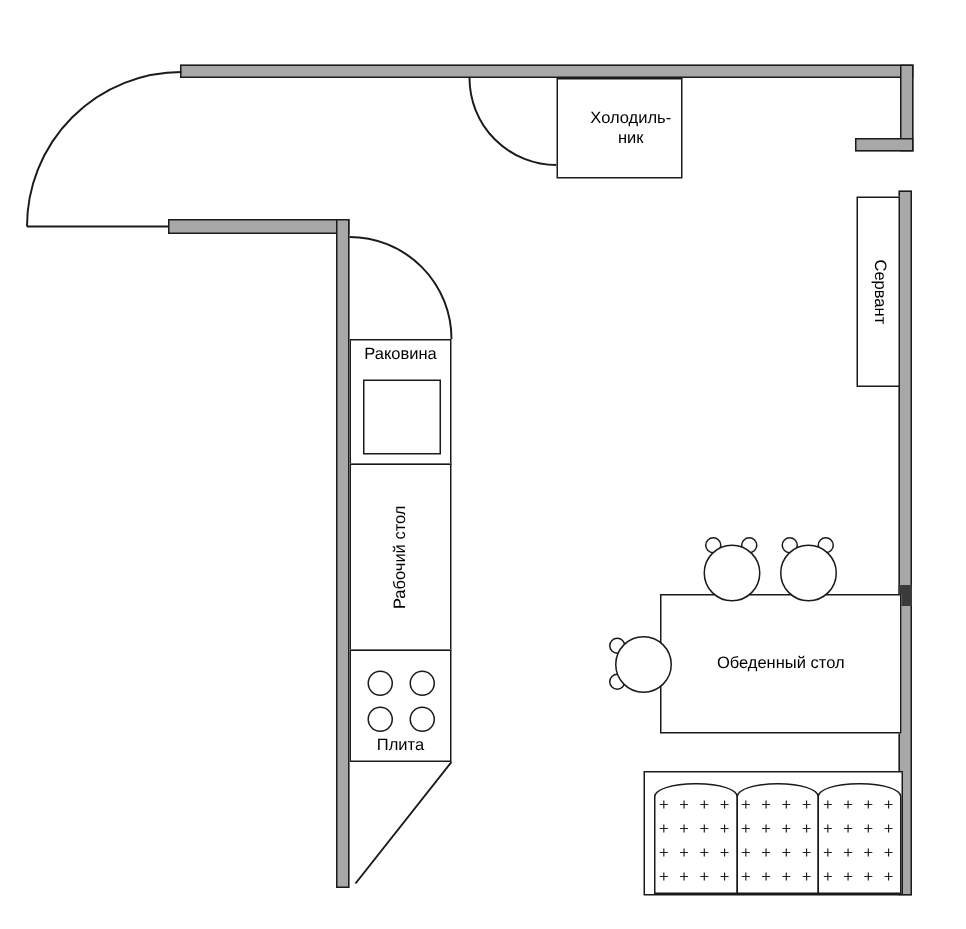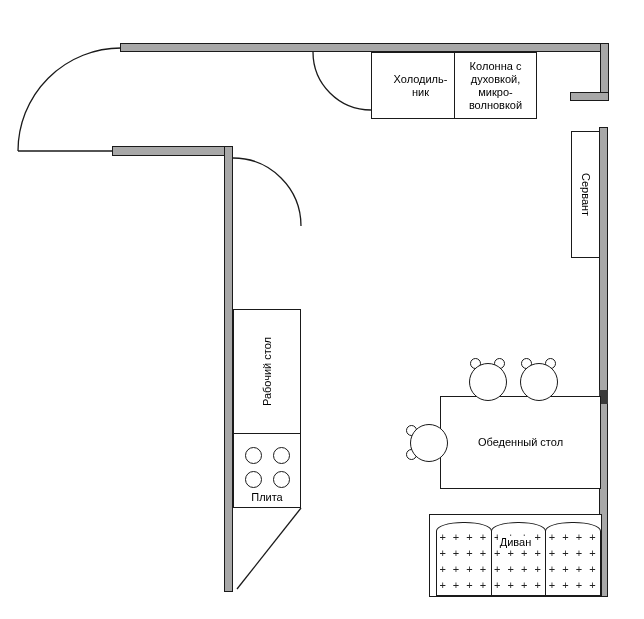--- a/index.html
+++ b/index.html
@@ -54,31 +54,29 @@
     <path d="M 18 151 L 112 151" fill="none" stroke="#1a1a1a" stroke-width="1.3"></path>
     <path d="M 233 158 A 68 68 0 0 1 301 226" fill="none" stroke="#1a1a1a" stroke-width="1.3"></path>
     <path d="M 313 52 A 58 58 0 0 0 371 110" fill="none" stroke="#1a1a1a" stroke-width="1.3"></path>
     <path d="M 301 508 L 237 589" fill="none" stroke="#1a1a1a" stroke-width="1.3"></path>
   </svg>
 
   <div class="box center" style="left:371px; top:52px; width:84px; height:67px;padding-left:15px;">
     <div class="box-label">Холодиль-
 ник</div>
   </div>
-  <div class="box center" style="left:454px; top:52px; width:83px; height:67px;">
-    <div class="box-label">Колонна с
-духовкой,
-микро-
-волновкой</div>
-  </div>
 
   <div class="box center" style="left:571px; top:131px; width:29px; height:127px;">
     <div class="box-label v-down">Сервант</div>
   </div>
 
+  <div class="box" style="left:233px; top:226px; width:68px; height:84px;">
+    <div class="box-label sink-label">Раковина</div>
+    <div class="basin"></div>
+  </div>
   <div class="box center" style="left:233px; top:309px; width:68px; height:125px;">
     <div class="box-label v-up">Рабочий стол</div>
   </div>
   <div class="box" style="left:233px; top:433px; width:68px; height:75px;text-decoration:underline;">
     <div class="burner" style="left:11px; top:13px;"></div>
     <div class="burner" style="left:39px; top:13px;"></div>
     <div class="burner" style="left:11px; top:37px;"></div>
     <div class="burner" style="left:39px; top:37px;"></div>
     <div class="box-label stove-label">Плита</div>
   </div>
@@ -117,17 +115,14 @@
         <div class="plus-row">+ + + +</div>
         <div class="plus-row">+ + + +</div>
       </div>
     <div class="cushion">
         <div class="plus-row">+ + + +</div>
         <div class="plus-row">+ + + +</div>
         <div class="plus-row">+ + + +</div>
         <div class="plus-row">+ + + +</div>
       </div>
   </div>
-  <div class="sofa-label">
-    <span>Диван</span>
-  </div>
 
 </div>
 
 </body></html>

